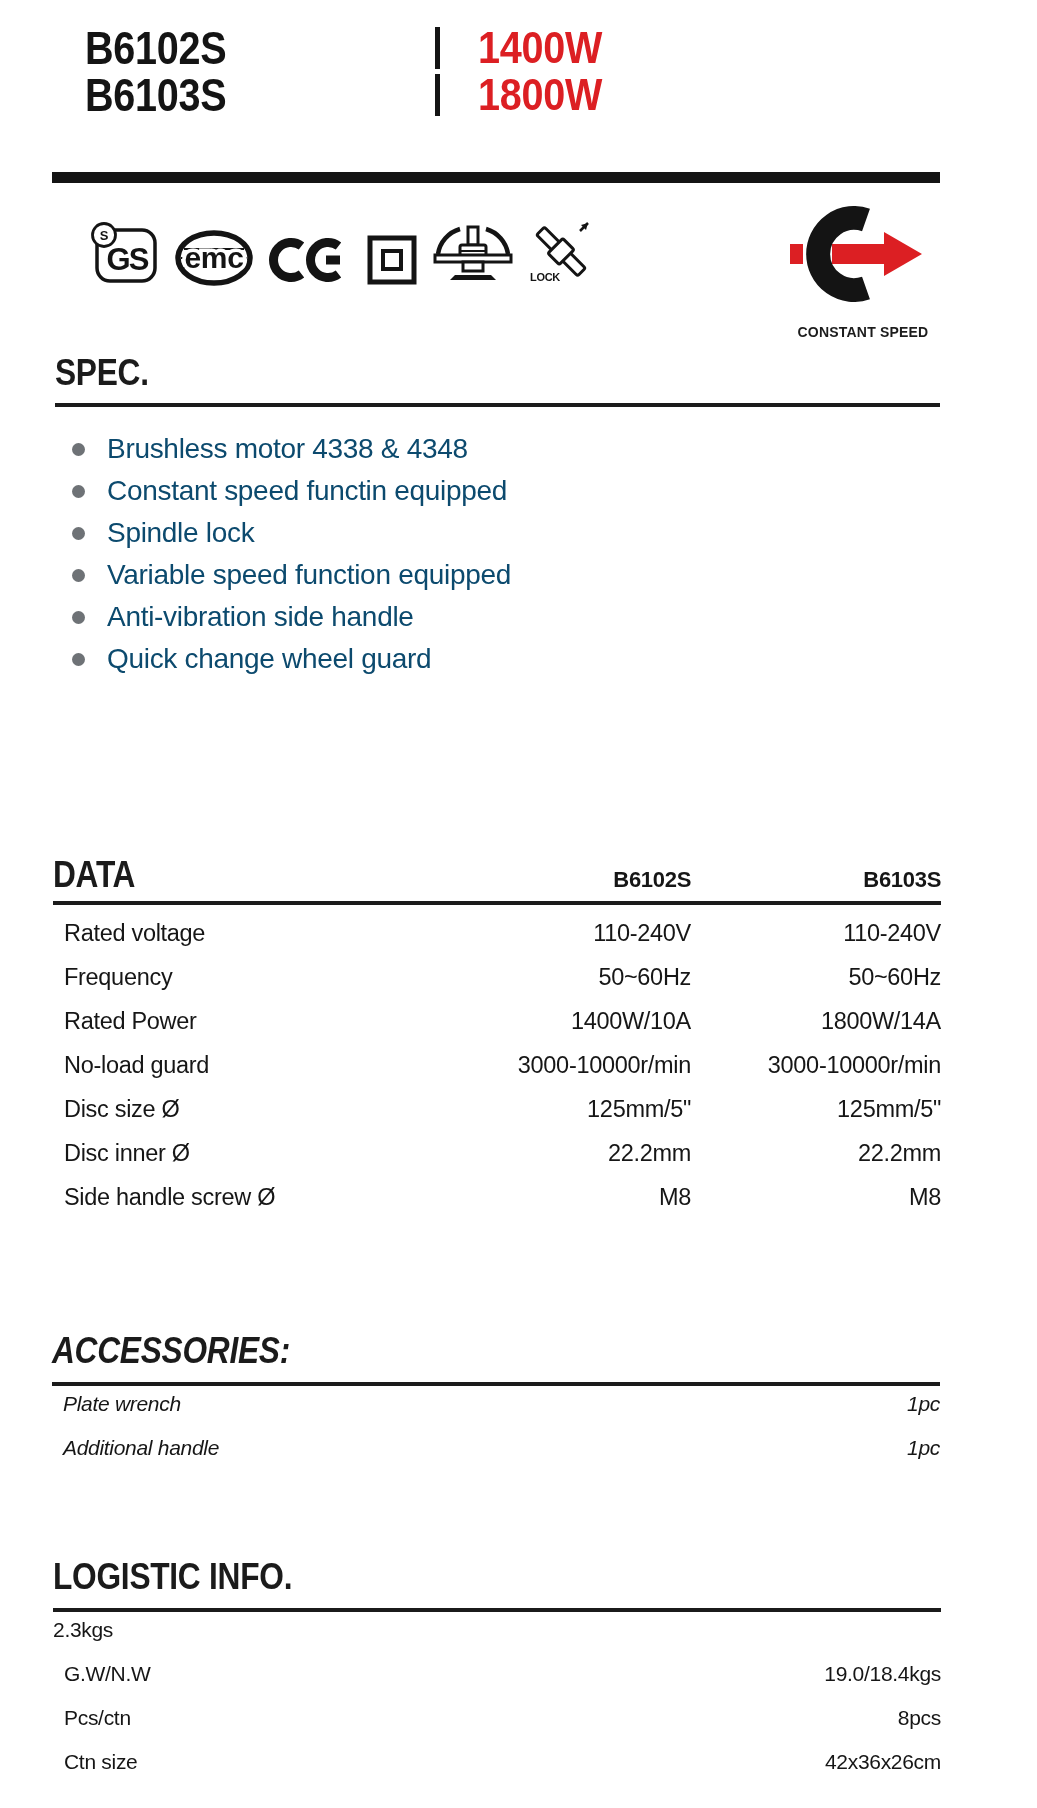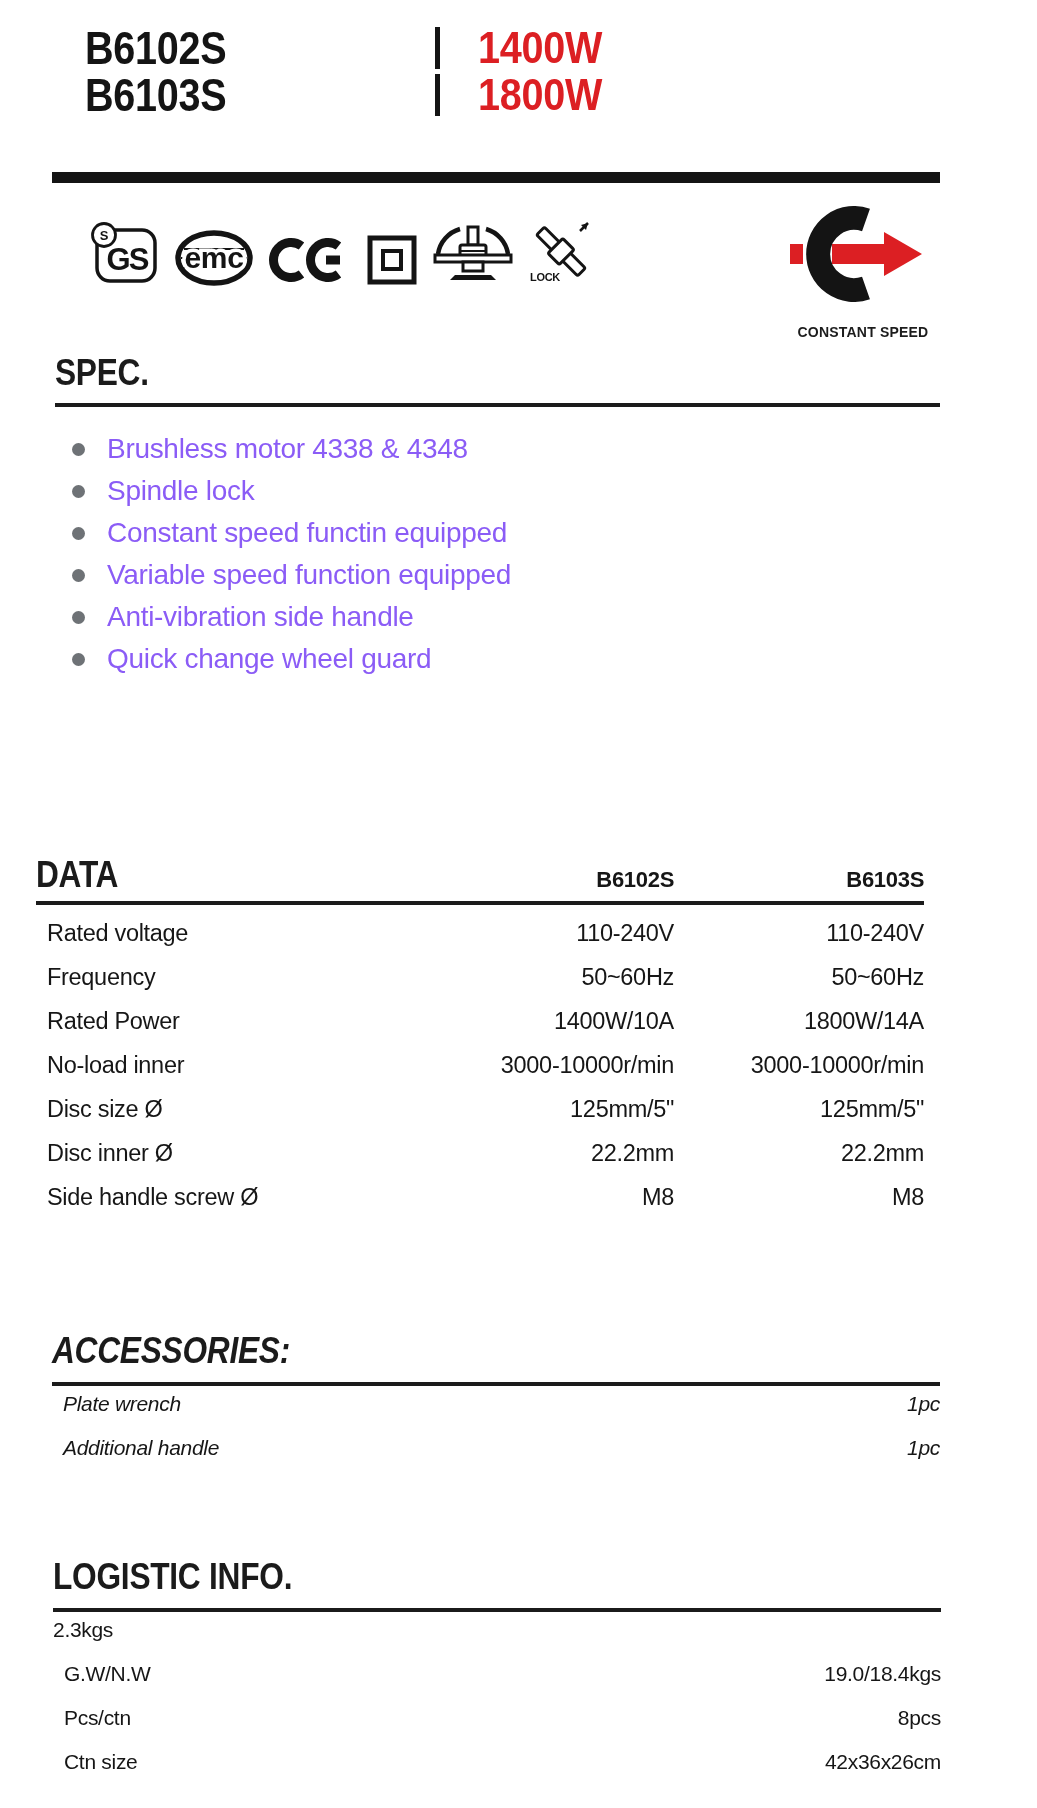--- a/index.html
+++ b/index.html
@@ -38,24 +38,24 @@
     transform:scaleX(0.88); transform-origin:left center; white-space:nowrap;
   }
   .rule { height:4px; background:#1b1b1b; }
 
   
   .spec { position:absolute; left:55px; top:352px; width:885px; }
   .spec .rule { margin-top:9px; }
   .spec-list { margin-top:21px; }
   .spec-item { display:flex; align-items:center; height:42px; }
   .bullet { width:13px; height:13px; border-radius:50%; background:#6e7276; margin:0 22px 0 17px; flex:0 0 auto; }
-  .spec-text { font-size:28px; color:#8b5cf6; }
-
-  
-  .data { position:absolute; left:36px; top:854px; width:888px; }
+  .spec-text { font-size:28px; color:#0c4a6e; }
+
+  
+  .data { position:absolute; left:53px; top:854px; width:888px; }
   .data-head { display:flex; align-items:flex-end; }
   .data-head .section-title { flex:1 1 auto; }
   .col-h { font-size:22px; font-weight:700; text-align:right; padding-bottom:3px; }
   .c1 { width:220px; }
   .c2 { width:250px; }
   .data .rule { margin-top:5px; }
   .data-rows { margin-top:6px; }
   .data-row { display:flex; align-items:center; height:44px; font-size:23.5px; }
   .data-row .lbl { flex:1 1 auto; padding-left:11px; }
   .data-row .v { text-align:right; white-space:nowrap; }
@@ -159,25 +159,25 @@
   <div class="spec">
     <div class="section-title">SPEC.</div>
     <div class="rule"></div>
     <div class="spec-list">
       <div class="spec-item">
         <span class="bullet"></span>
         <span class="spec-text">Brushless motor 4338 &amp; 4348</span>
       </div>
       <div class="spec-item">
         <span class="bullet"></span>
+        <span class="spec-text">Constant speed functin equipped</span>
+      </div>
+      <div class="spec-item">
+        <span class="bullet"></span>
         <span class="spec-text">Spindle lock</span>
-      </div>
-      <div class="spec-item">
-        <span class="bullet"></span>
-        <span class="spec-text">Constant speed functin equipped</span>
       </div>
       <div class="spec-item">
         <span class="bullet"></span>
         <span class="spec-text">Variable speed function equipped</span>
       </div>
       <div class="spec-item">
         <span class="bullet"></span>
         <span class="spec-text">Anti-vibration side handle</span>
       </div>
       <div class="spec-item">
@@ -204,21 +204,21 @@
         <span class="lbl">Frequency</span>
         <span class="v c1">50~60Hz</span>
         <span class="v c2">50~60Hz</span>
       </div>
       <div class="data-row">
         <span class="lbl">Rated Power</span>
         <span class="v c1">1400W/10A</span>
         <span class="v c2">1800W/14A</span>
       </div>
       <div class="data-row">
-        <span class="lbl">No-load inner</span>
+        <span class="lbl">No-load guard</span>
         <span class="v c1">3000-10000r/min</span>
         <span class="v c2">3000-10000r/min</span>
       </div>
       <div class="data-row">
         <span class="lbl">Disc size Ø</span>
         <span class="v c1">125mm/5"</span>
         <span class="v c2">125mm/5"</span>
       </div>
       <div class="data-row">
         <span class="lbl">Disc inner Ø</span>

